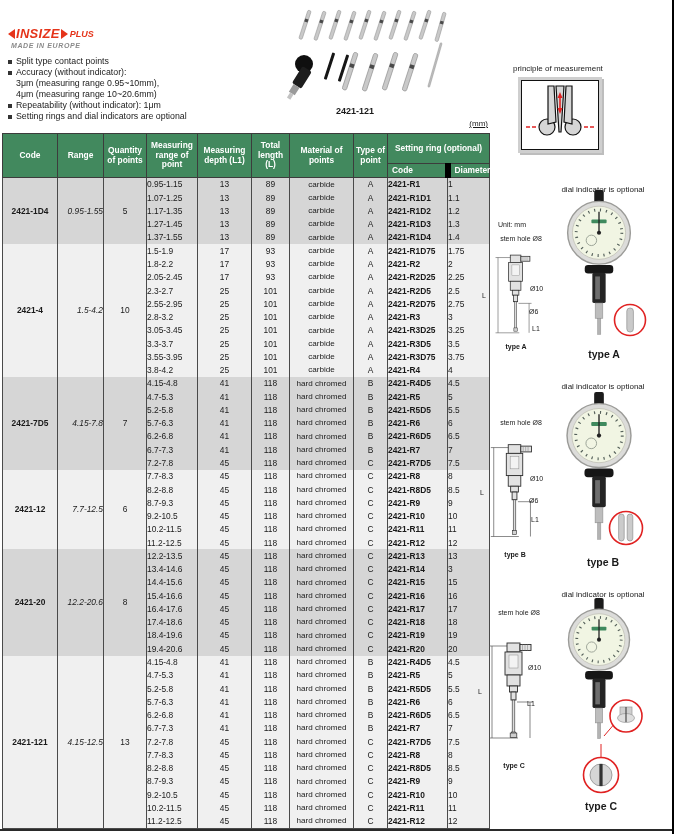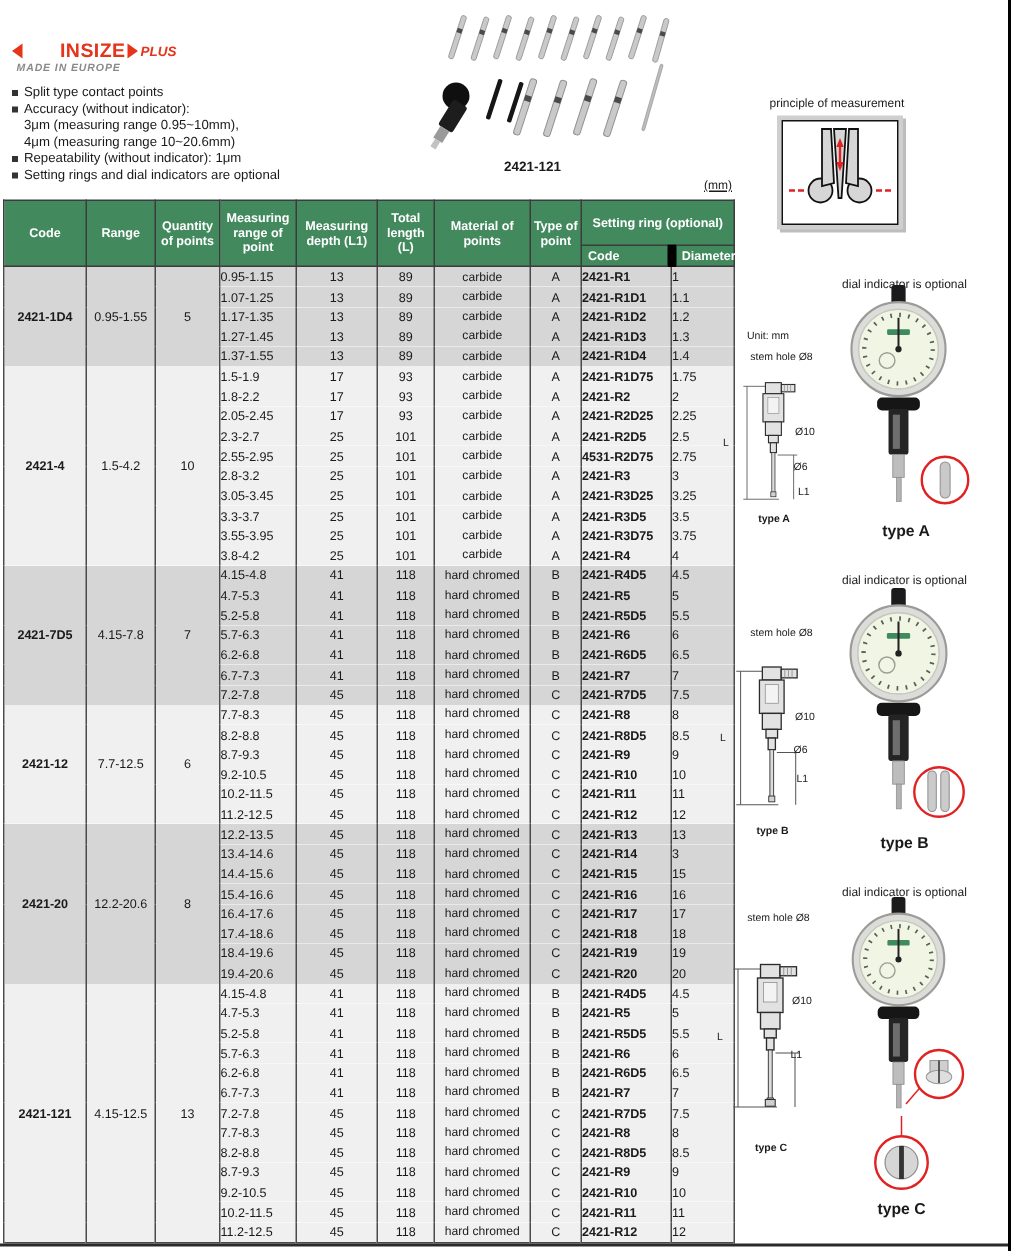--- a/index.html
+++ b/index.html
@@ -2,21 +2,21 @@
 <html style="--green: #42895e; --row-dark: #d6d6d6; --row-light: #f0f0f0; --red: #e5341a; --hl: #e02222;"><head>
 <meta charset="utf-8">
 <style>
   html,body{margin:0;padding:0;background:#fff;}
   .page{position:relative;width:674px;height:834px;background:#fff;overflow:hidden;
         font-family:"Liberation Sans",sans-serif;color:#1a1a1a;
         border-right:2.5px solid #000;box-sizing:border-box;}
   .abs{position:absolute;}
   .page-title{left:8px;top:5px;font-size:15.5px;font-weight:bold;letter-spacing:.2px;}
   .logo{left:8px;top:26px;display:flex;align-items:center;color:var(--red,#e5341a);}
-  .logo-name{font-weight:bold;font-size:13px;letter-spacing:.3px;padding-left:24px;}
+  .logo-name{font-weight:bold;font-style:italic;font-size:13px;letter-spacing:.3px;}
   .logo-plus{font-weight:bold;font-style:italic;font-size:9px;margin-left:2px;}
   .tri{width:0;height:0;border-top:5px solid transparent;border-bottom:5px solid transparent;display:inline-block;}
   .tri-l{border-right:7px solid var(--red,#e5341a);margin-right:1px;}
   .tri-r{border-left:7px solid var(--red,#e5341a);margin-left:1px;}
   .made-in{left:11px;top:42px;font-size:7px;font-weight:bold;font-style:italic;color:#8a8a8a;letter-spacing:.6px;}
   .notes{left:8px;top:56px;font-size:8.8px;line-height:11px;}
   .note{display:flex;align-items:flex-start;}
   .note .sq{width:4px;height:4px;background:#333;margin:3.5px 4px 0 0;flex:none;}
   .note.sub{padding-left:8px;}
   .product-caption{left:280px;top:106px;width:150px;text-align:center;font-weight:bold;font-size:9px;}
@@ -31,21 +31,21 @@
                 padding:0 1px;line-height:9.5px;font-size:8.4px;}
   table.spec tr.h1{height:30px;}
   table.spec tr.h2{height:14px;}
   table.spec th.sub{text-align:left;padding-left:4px;border-top:1px solid #fff;}
   table.spec th.subr{border-left:6px solid #000000;}
   table.spec td{height:13.28px;padding:0;line-height:1;border-left:1px solid #4a4a4a;border-right:1px solid #4a4a4a;
                 overflow:hidden;white-space:nowrap;}
   tr.g-dark td{background:var(--row-dark,#d6d6d6);}
   tr.g-light td{background:var(--row-light,#f0f0f0);}
   td.col-code{font-weight:bold;text-align:center;padding-left:3px;}
-  td.col-range{text-align:center;padding-left:3px;}
+  td.col-range{text-align:right;padding-left:3px;font-style:italic;}
   td.col-qty{text-align:center;}
   td.col-mrange{text-align:left;padding-left:5px;}
   td.col-depth,td.col-length,td.col-material,td.col-type{text-align:center;}
   td.col-material{font-size:8.1px;}
   td.col-ringcode{font-weight:bold;text-align:left;padding-left:4px;}
   td.col-dia{text-align:left;padding-left:7px;}
   
   .opt-note{width:110px;text-align:center;font-weight:normal;font-size:8px;line-height:9.5px;}
   .lbl{font-size:7px;color:#222;}
   .lbl-c{text-align:center;}
@@ -315,21 +315,21 @@
           <td class="col-type">A</td>
           <td class="col-ringcode">2421-R2D5</td>
           <td class="col-dia">2.5</td>
         </tr>
         <tr class="g-light">
           <td class="col-mrange">2.55-2.95</td>
           <td class="col-depth">25</td>
           <td class="col-length">101</td>
           <td class="col-material">carbide</td>
           <td class="col-type">A</td>
-          <td class="col-ringcode">4531-R2D75</td>
+          <td class="col-ringcode">2421-R2D75</td>
           <td class="col-dia">2.75</td>
         </tr>
         <tr class="g-light">
           <td class="col-mrange">2.8-3.2</td>
           <td class="col-depth">25</td>
           <td class="col-length">101</td>
           <td class="col-material">carbide</td>
           <td class="col-type">A</td>
           <td class="col-ringcode">2421-R3</td>
           <td class="col-dia">3</td>

